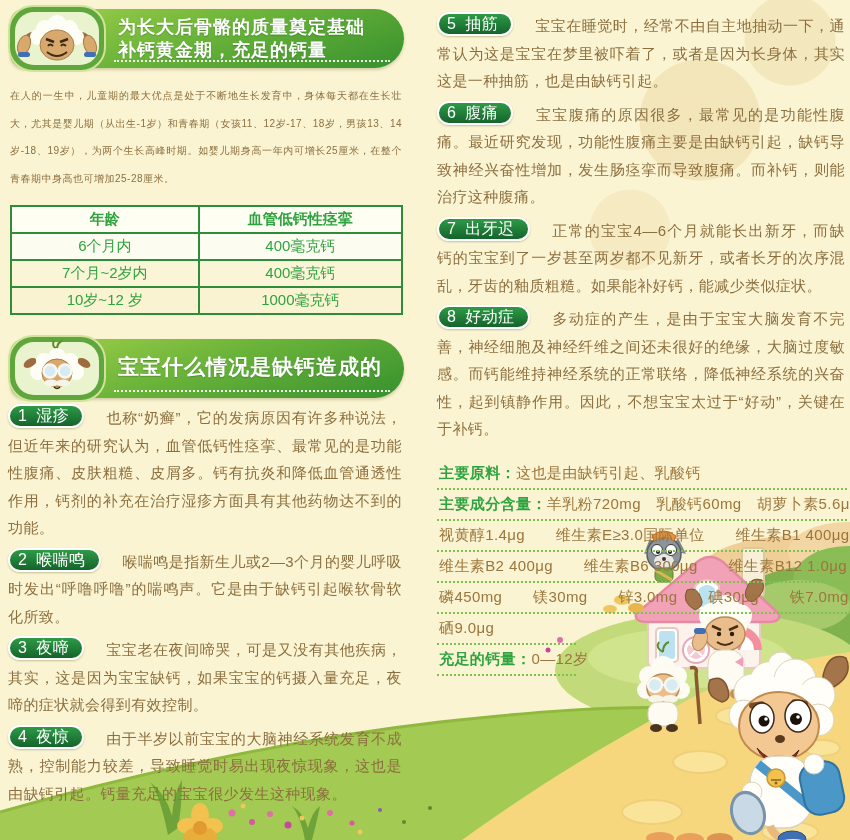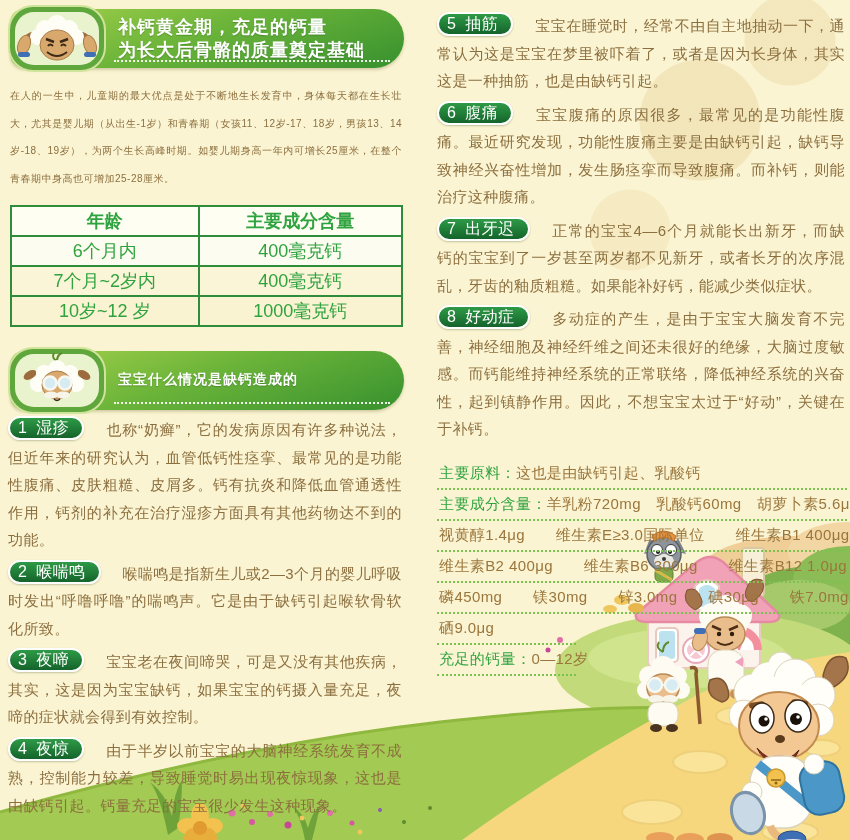--- a/index.html
+++ b/index.html
@@ -32,36 +32,36 @@
     content:"";position:absolute;left:104px;right:14px;bottom:6px;
     border-bottom:2px dotted rgba(255,255,255,.9);
   }
   .banner1{margin-top:9px;height:59px;}
   .banner2{margin-top:24px;height:59px;}
   .banner-text{
     position:absolute;left:108px;top:7px;color:#FFFFFF;font-weight:bold;
     font-size:18px;line-height:23px;letter-spacing:1px;
     text-shadow:0 1px 1px rgba(40,90,30,.4);
   }
-  .banner2 .banner-text{top:15px;font-size:14px;line-height:26px;}
+  .banner2 .banner-text{top:15px;font-size:21px;line-height:26px;}
   .banner-icon{position:absolute;left:-2px;top:-4px;width:98px;height:67px;}
 
   
   .intro{
     margin:14px 2px 0 2px;color:#8C6F3F;font-size:10px;line-height:27.5px;
     text-align:justify;letter-spacing:.5px;
   }
   
   table.calcium{
     border-collapse:collapse;margin:13px 0 0 2px;width:393px;
     border:2px solid #2E8C3A;
   }
   table.calcium th,table.calcium td{
     border:2px solid #2E8C3A;text-align:center;color:#2FA33F;
-    font-size:18px;padding:2px 0;height:21px;
+    font-size:15px;padding:2px 0;height:21px;
   }
   table.calcium th{font-weight:bold;background:#FFFEF3;}
   .rowA{background:#FDFCF0;}
   .rowB{background:#FBF5D8;}
   .rowC{background:#F8EFC5;}
   .rowD{background:#FAF3D1;}
   td.col0{width:48%;}
 
   
   .item{
@@ -77,21 +77,21 @@
     box-shadow:0 1px 2px rgba(60,80,30,.3);
   }
   .pnum{display:inline-block;margin-right:9px;}
 
   
   .nutrition{margin-top:16px;}
   .nline{
     padding:3px 2px 5px 2px;color:#9B763C;font-size:15px;letter-spacing:.4px;
     border-bottom:2px dotted #7CC24E;line-height:21px;white-space:nowrap;
   }
-  .nline .nlabel{color:#2FA33F;font-weight:normal;}
+  .nline .nlabel{color:#2FA33F;font-weight:bold;}
   .nline.short{width:33%;}
 
   
   .illustration{position:absolute;left:0;top:510px;z-index:1;}
 </style>
 </head>
 <body>
 
 <div class="page">
 
@@ -287,32 +287,32 @@
         <ellipse cx="49" cy="40" rx="17" ry="15" fill="#D9A86C" stroke="#A97C48"></ellipse>
         <path d="M38,34 l8,3 M60,34 l-8,3" stroke="#3A2A16" stroke-width="2.5"></path>
         <path d="M40,41 q2,-3 5,0 M53,41 q2,-3 5,0" stroke="#3A2A16" stroke-width="2" fill="none"></path>
         <path d="M39,47 q10,8 20,0" stroke="#3A2A16" stroke-width="2" fill="none"></path>
         <ellipse cx="16" cy="40" rx="6" ry="10" fill="#D9A86C" stroke="#A97C48" transform="rotate(20 16 40)"></ellipse>
         <ellipse cx="82" cy="40" rx="6" ry="10" fill="#D9A86C" stroke="#A97C48" transform="rotate(-20 82 40)"></ellipse>
         <rect x="10" y="47" width="12" height="5" rx="2.5" fill="#3F6FB5"></rect>
         <rect x="76" y="47" width="12" height="5" rx="2.5" fill="#3F6FB5"></rect>
       </svg>
       <div class="banner-text">
+        <div>为长大后骨骼的质量奠定基础</div>
         <div>补钙黄金期，充足的钙量</div>
-        <div>为长大后骨骼的质量奠定基础</div>
       </div>
     </div>
 
     <p class="intro">在人的一生中，儿童期的最大优点是处于不断地生长发育中，身体每天都在生长壮大，尤其是婴儿期（从出生-1岁）和青春期（女孩11、12岁-17、18岁，男孩13、14岁-18、19岁），为两个生长高峰时期。如婴儿期身高一年内可增长25厘米，在整个青春期中身高也可增加25-28厘米。</p>
 
     <table class="calcium">
       <tbody>
           <tr>
         <th class="col0">年龄</th>
-        <th>主要成分含量</th>
+        <th>血管低钙性痉挛</th>
       </tr>
       <tr class="rowA">
         <td class="col0">6个月内</td>
         <td>400毫克钙</td>
       </tr>
       <tr class="rowB">
         <td class="col0">7个月~2岁内</td>
         <td>400毫克钙</td>
       </tr>
       <tr class="rowD">

